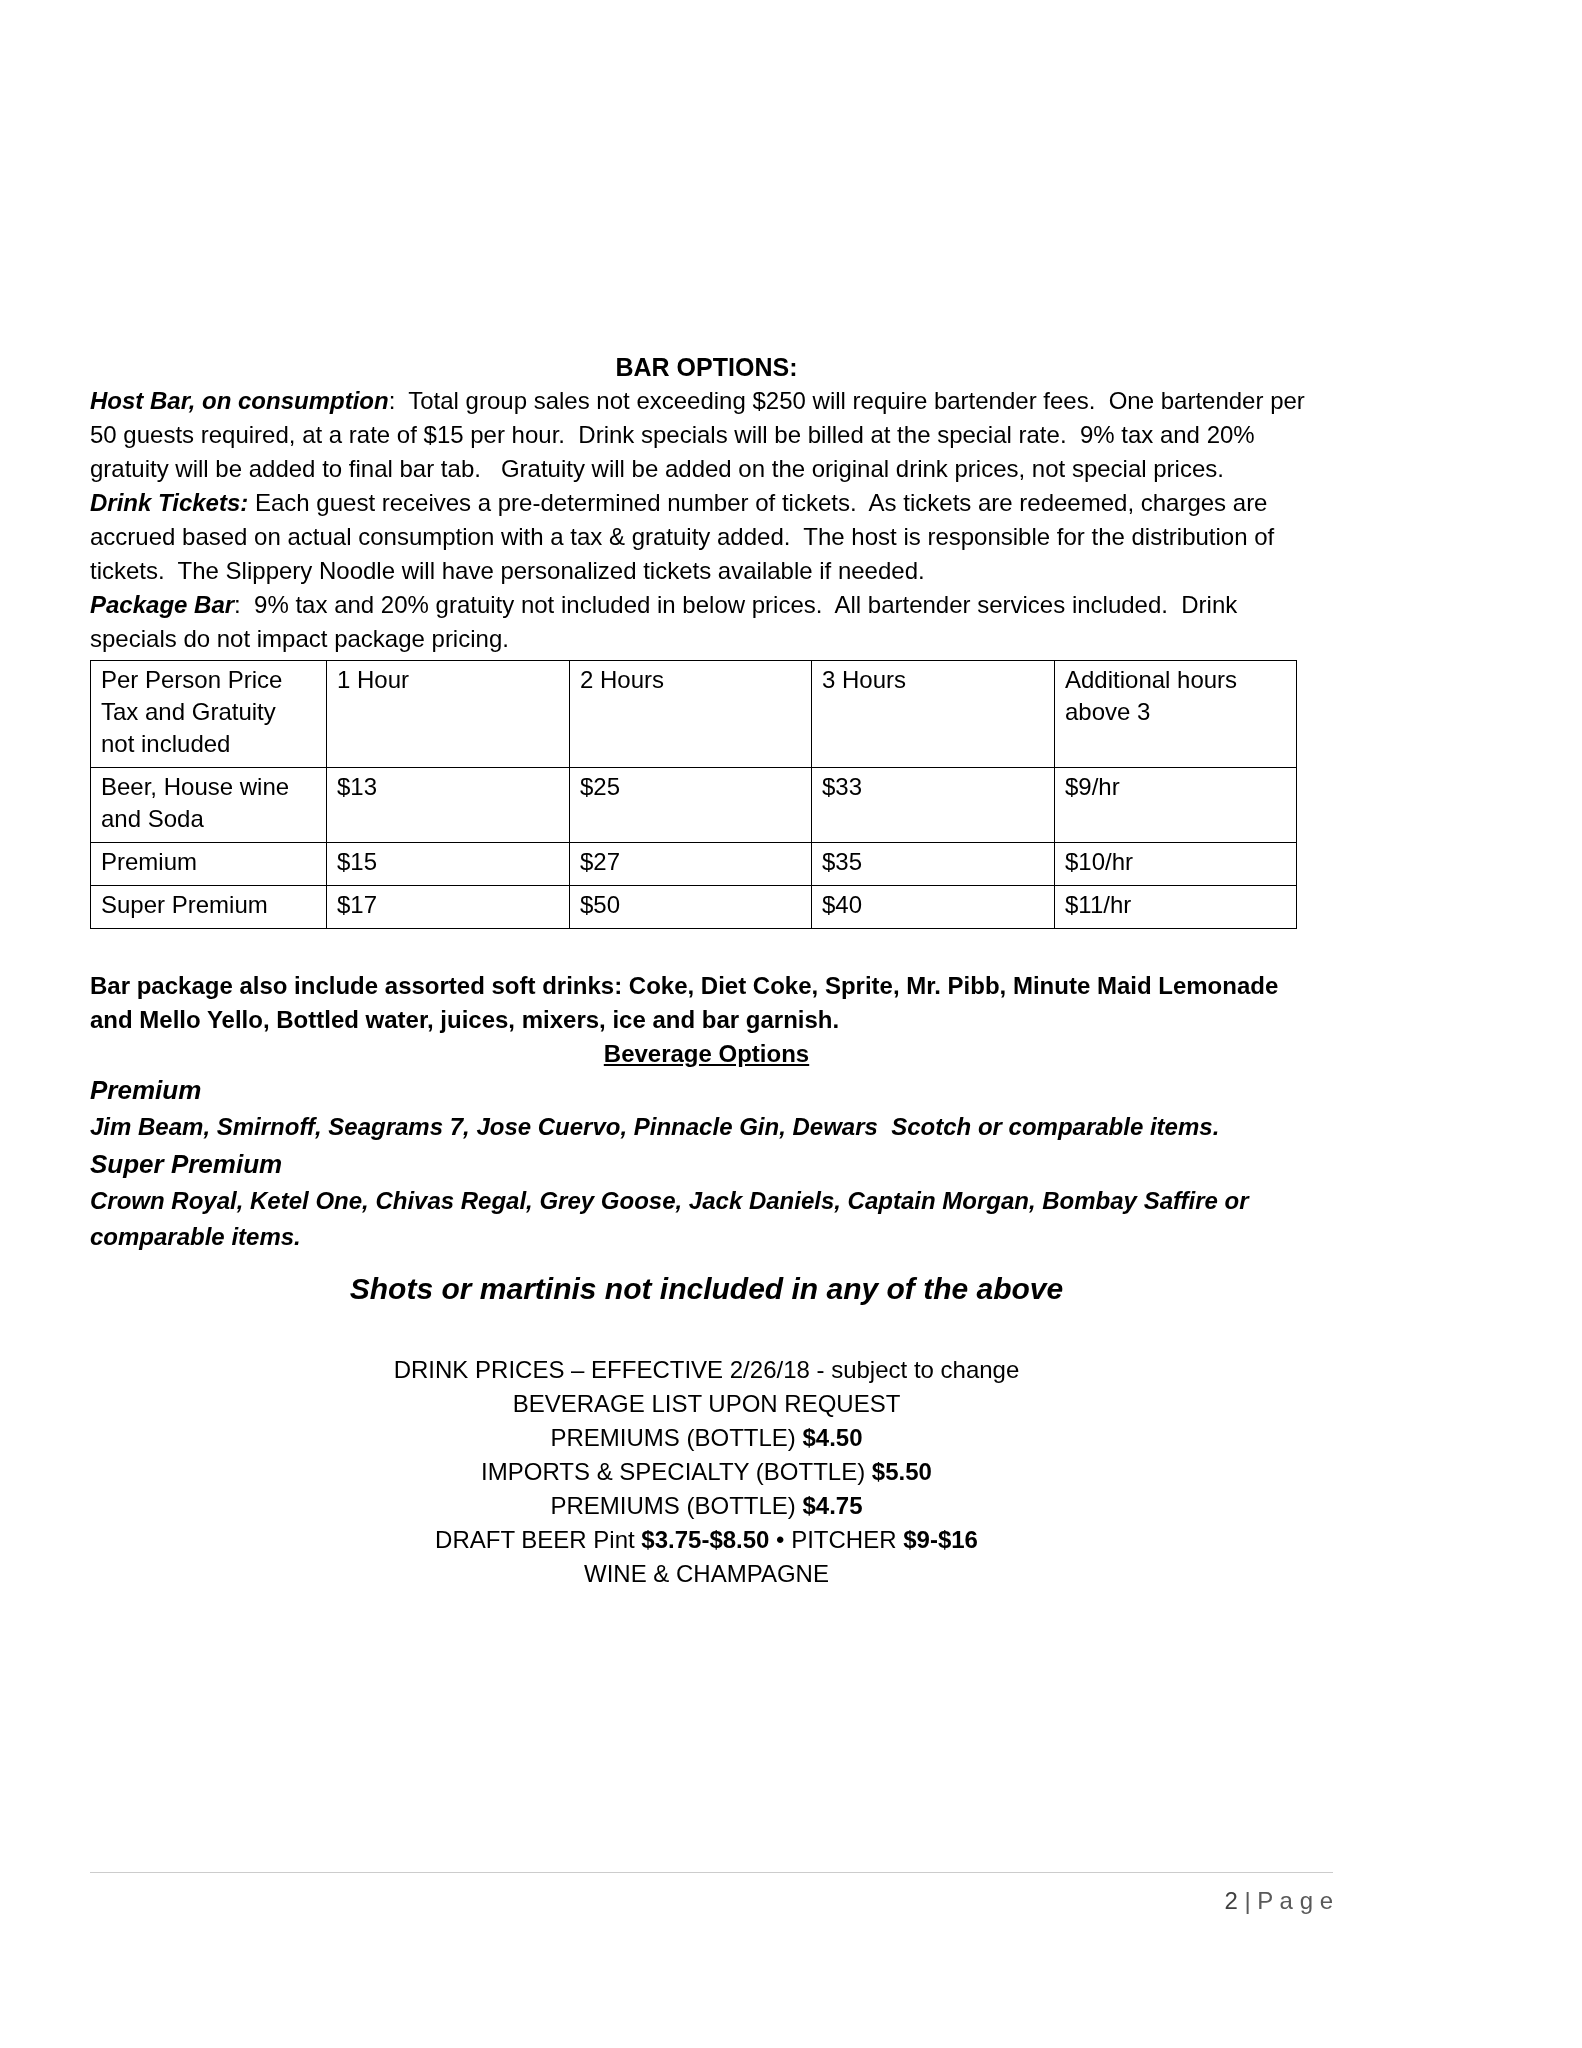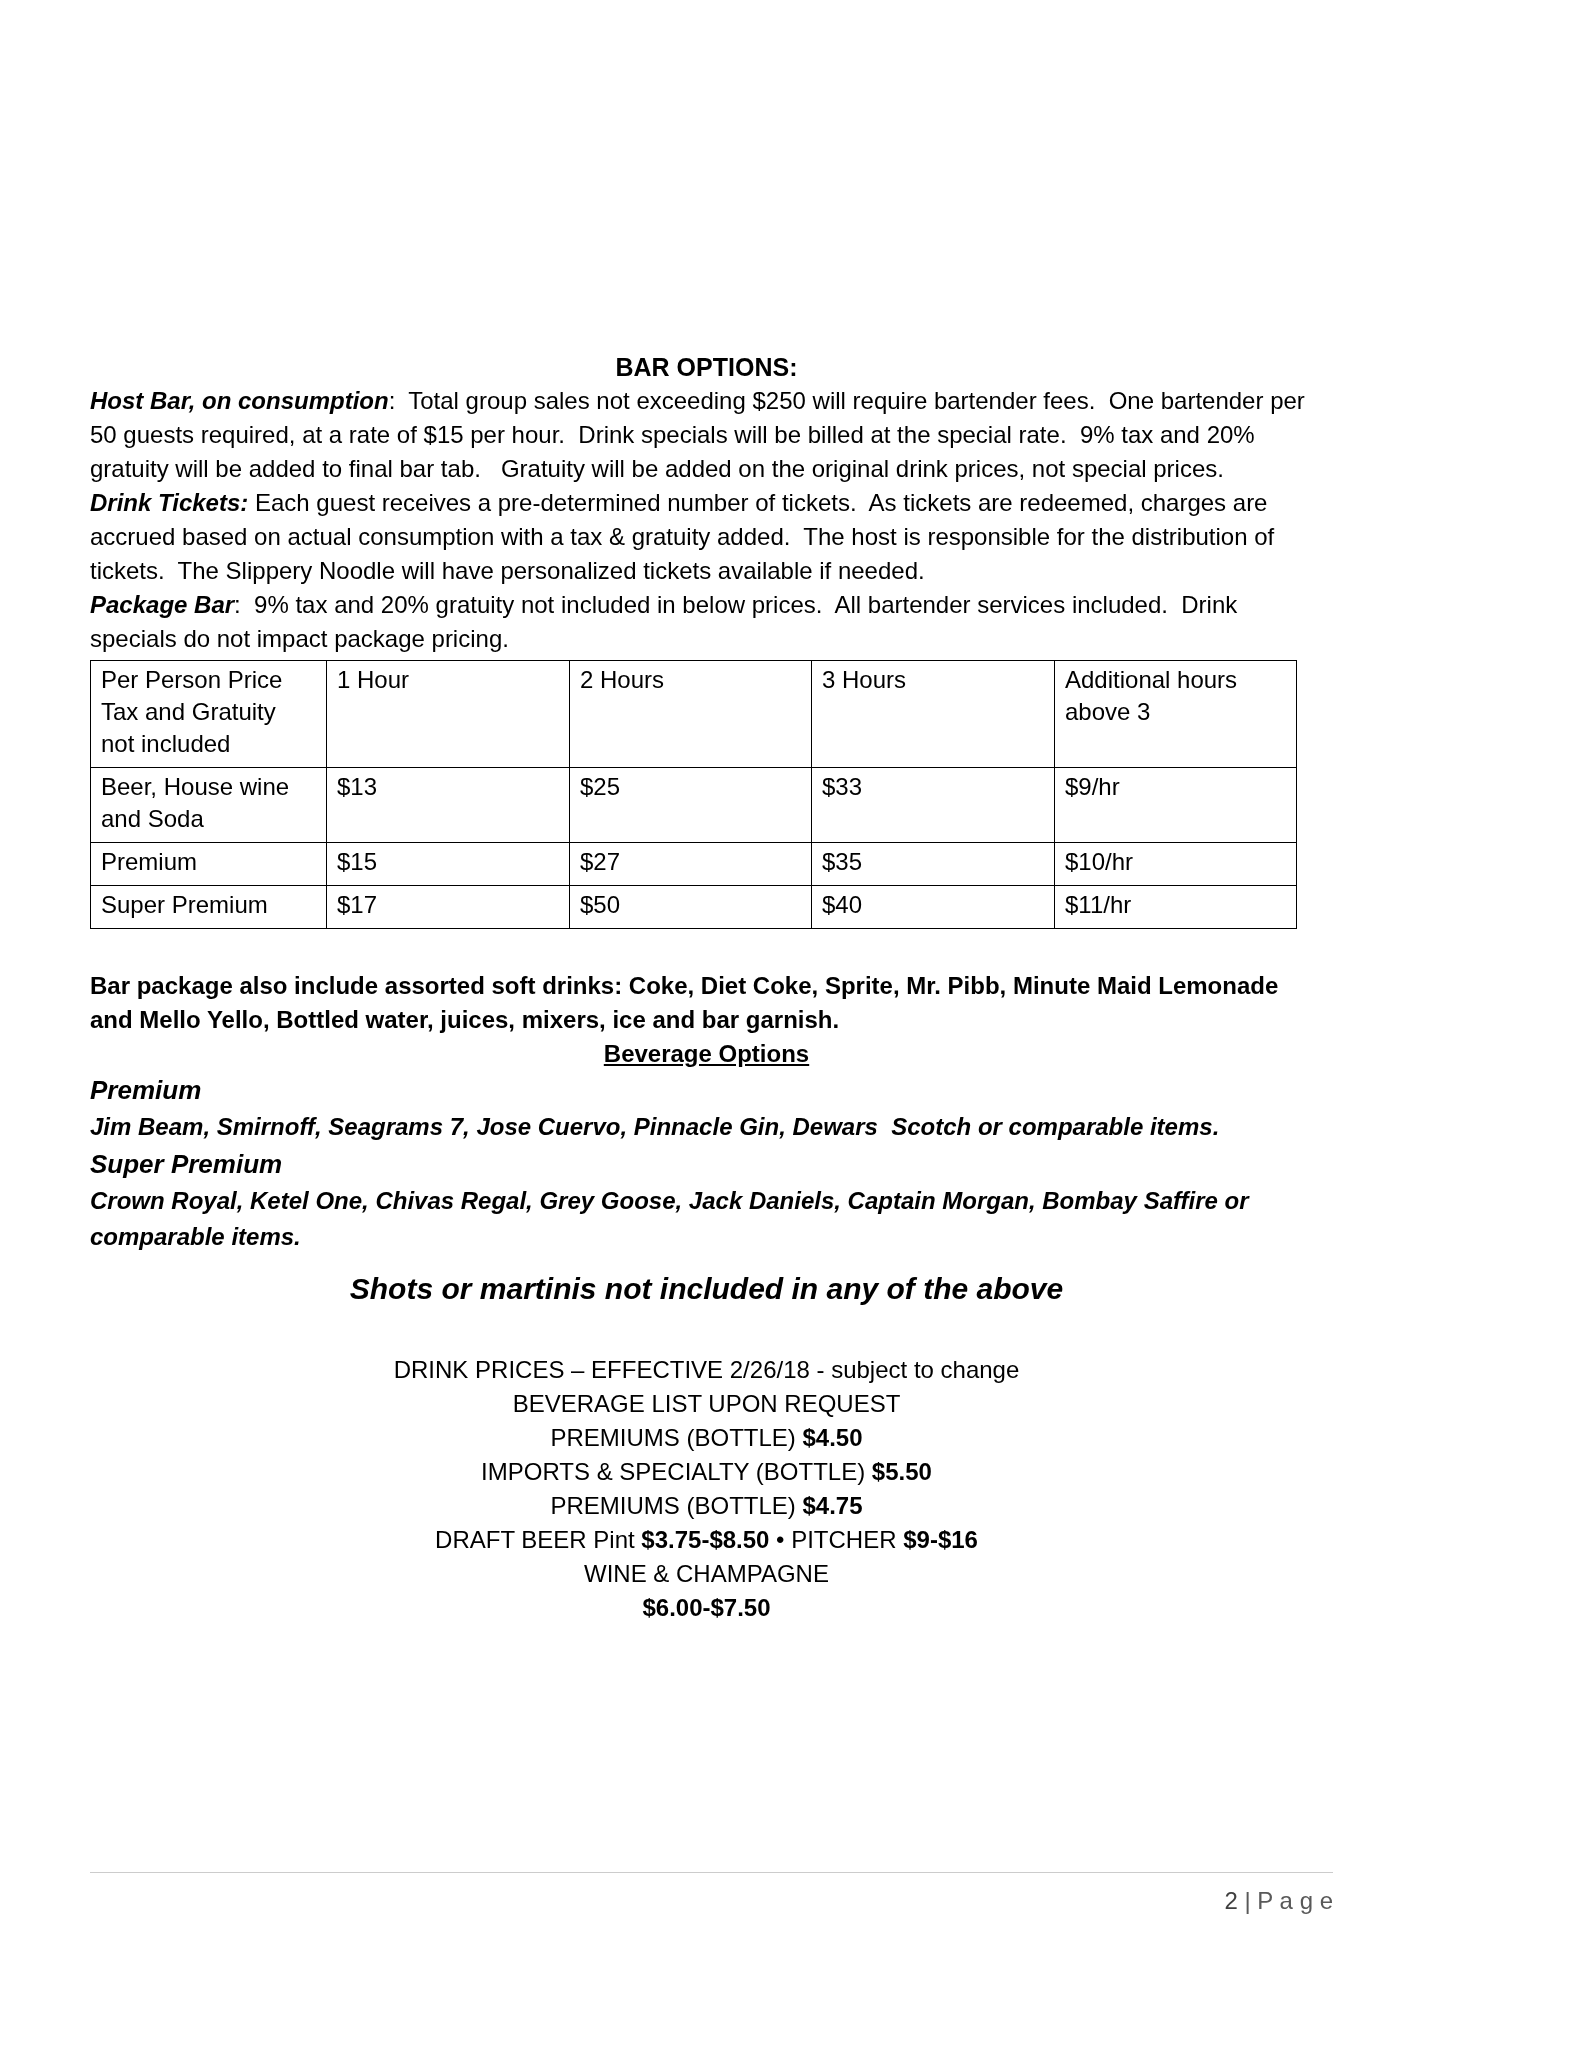--- a/index.html
+++ b/index.html
@@ -162,21 +162,20 @@
     <p class="shots">Shots or martinis not included in any of the above</p>
 
     <div class="prices">
       <p>DRINK PRICES – EFFECTIVE 2/26/18 - subject to change</p>
       <p>BEVERAGE LIST UPON REQUEST</p>
       <p><span>PREMIUMS (BOTTLE) </span><span class="b">$4.50</span></p>
       <p><span>IMPORTS &amp; SPECIALTY (BOTTLE) </span><span class="b">$5.50</span></p>
       <p><span>PREMIUMS (BOTTLE) </span><span class="b">$4.75</span></p>
       <p><span>DRAFT BEER Pint </span><span class="b">$3.75-$8.50</span><span> • PITCHER </span><span class="b">$9-$16</span></p>
       <p>WINE &amp; CHAMPAGNE</p>
-      <p class="b">$6.00-$7.50</p>
     </div>
 
   </div>
 
   <div class="footer">
     <div class="footer-rule"></div>
     <div class="footer-text"><span class="num">2</span><span> | P a g e</span></div>
   </div>
 </div>
 

